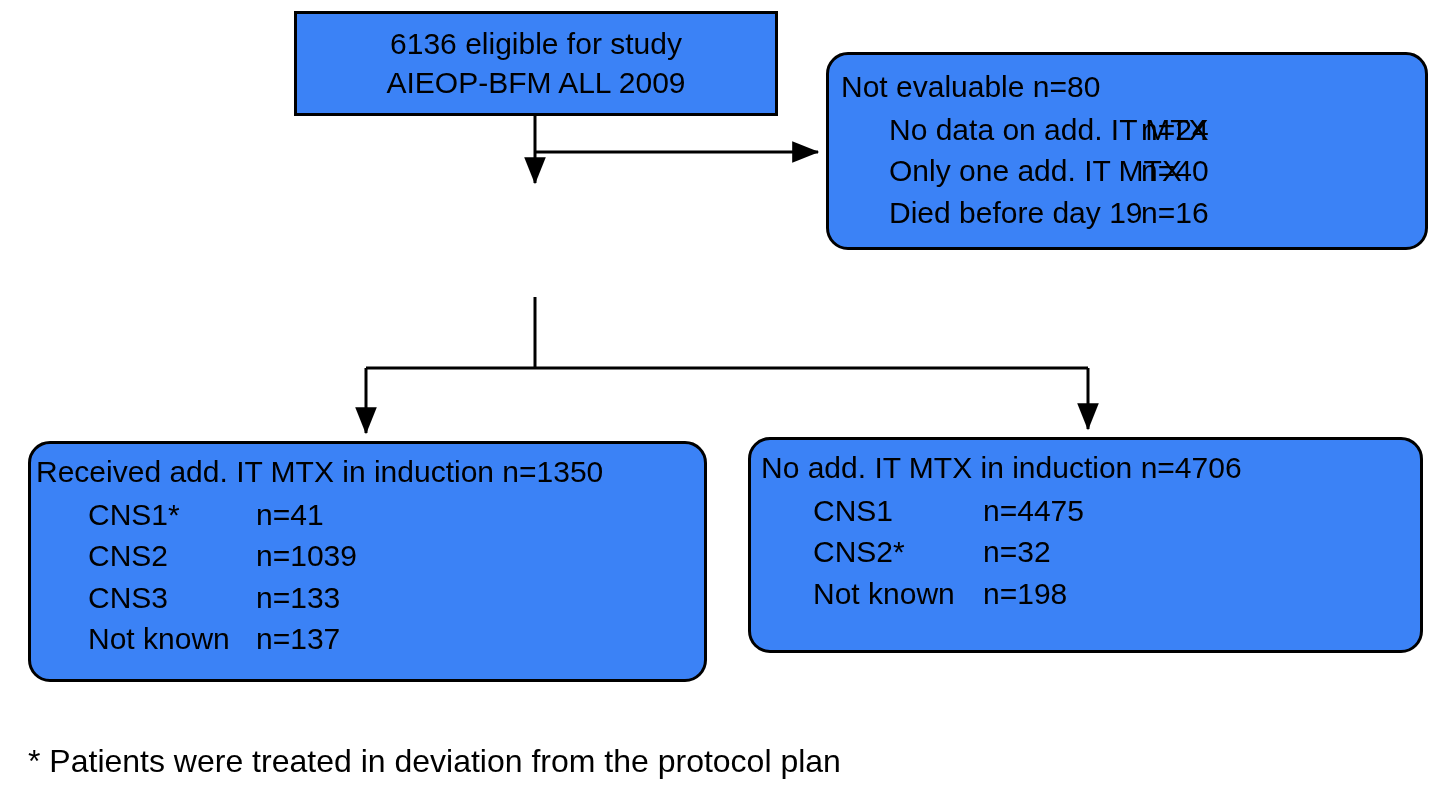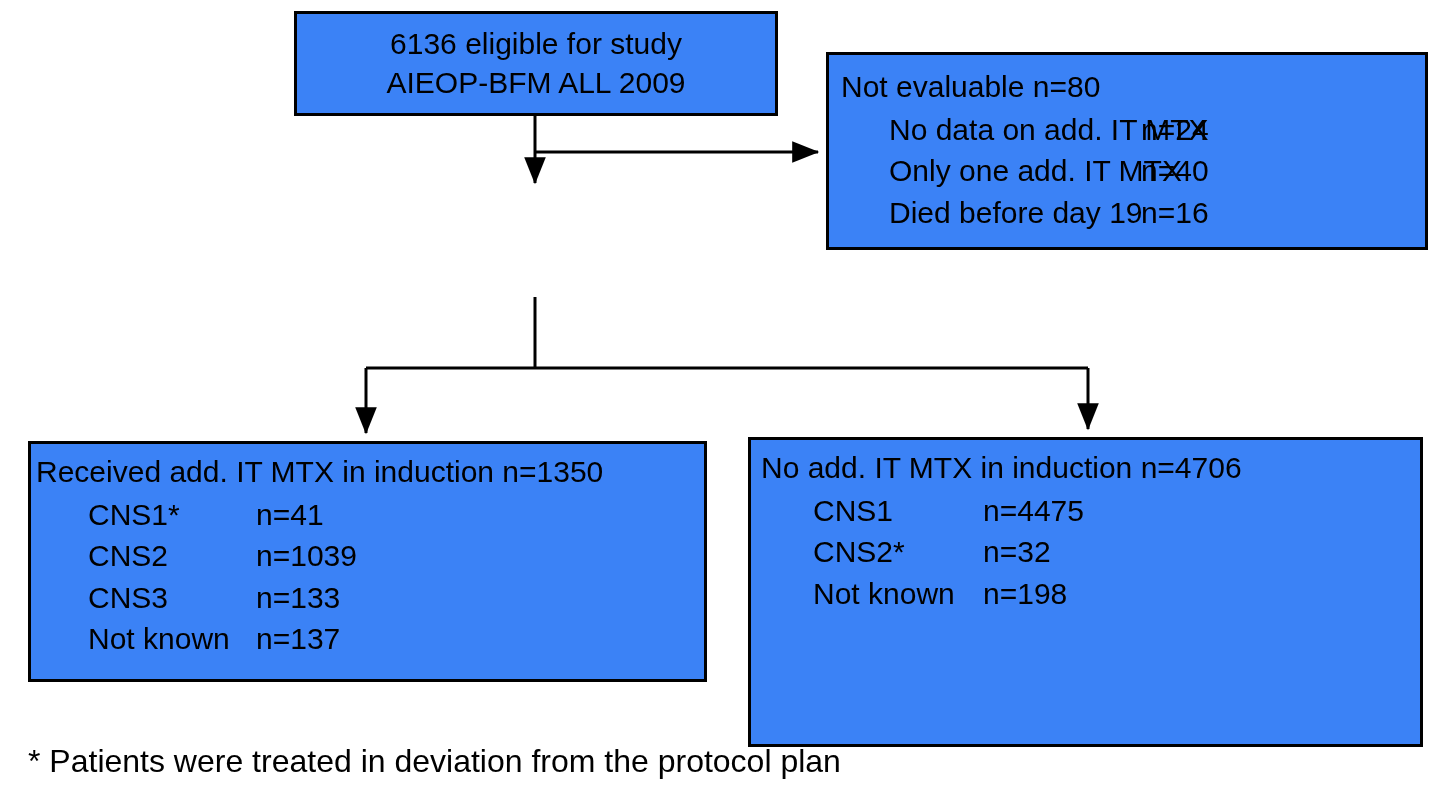--- a/index.html
+++ b/index.html
@@ -32,20 +32,21 @@
   }
   .node.center {
     display: flex;
     flex-direction: column;
     align-items: center;
     justify-content: center;
     text-align: center;
   }
   .node.listbox {
     padding: 10px 0 0 6px;
+    border-radius: 22px;
   }
   .hdr {
     display: block;
     white-space: nowrap;
     font-size: 30px;
     line-height: 1.33;
   }
   .rows {
     display: block;
     margin-top: 2px;
@@ -98,21 +99,21 @@
     height: 241px;
     padding: 8px 0 17px 5px;
   }
   #box-received .row .lbl { width: 220px; padding-left: 52px; box-sizing: border-box; }
 
   
   #box-noadd {
     left: 748px;
     top: 437px;
     width: 675px;
-    height: 310px;
+    height: 216px;
     padding: 8px 0 0 10px;
   }
   #box-noadd .row .lbl { width: 222px; padding-left: 52px; box-sizing: border-box; }
 
   
   #footnote {
     position: absolute;
     left: 28px;
     top: 742px;
     font-size: 32px;

